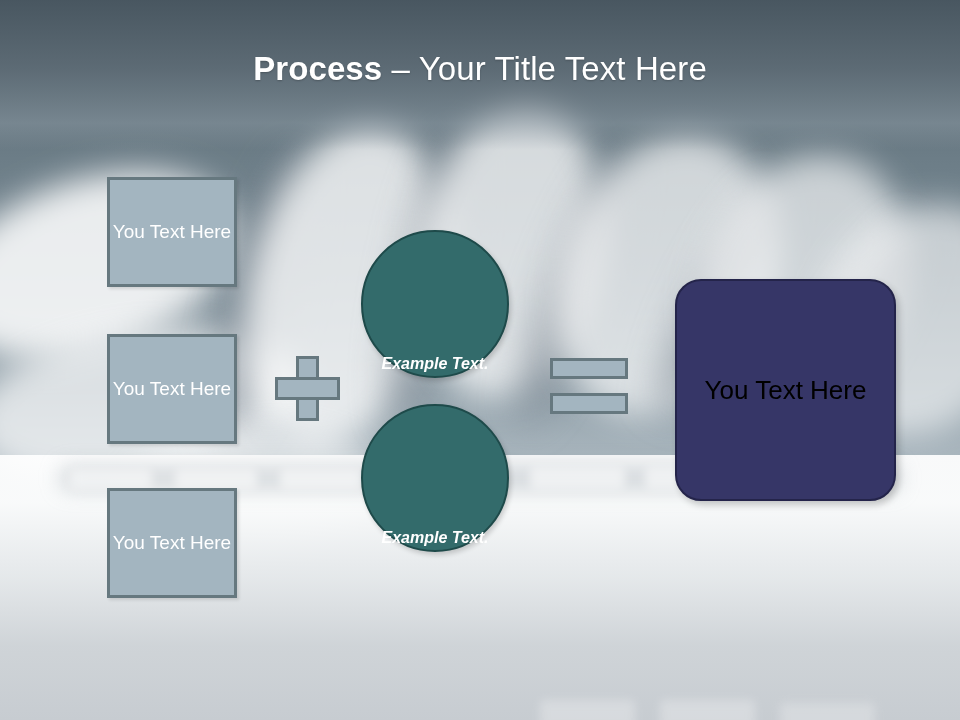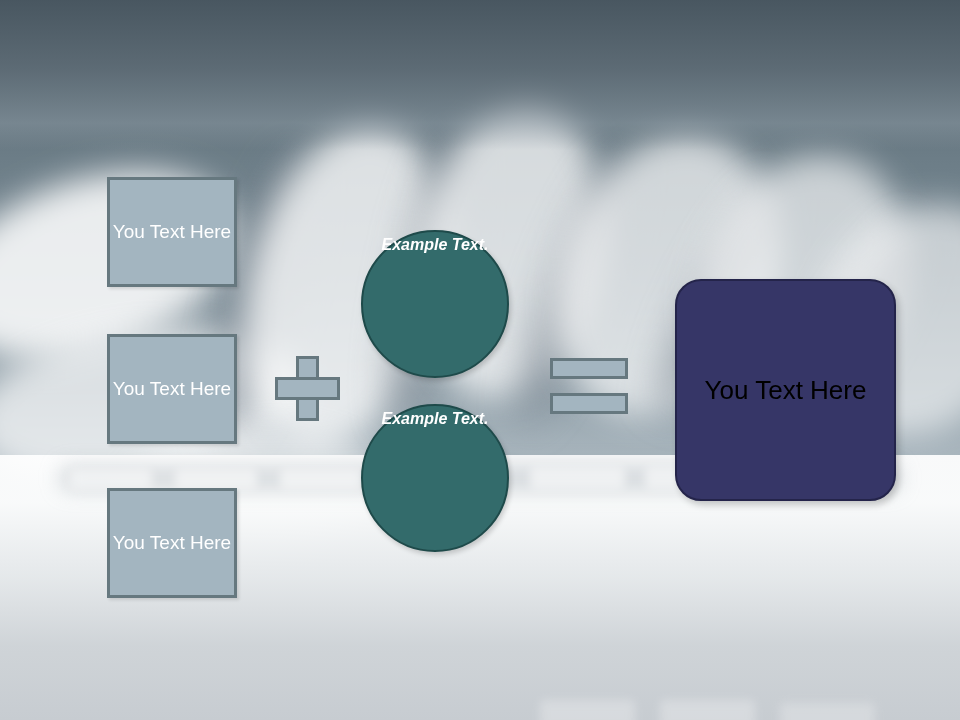--- a/index.html
+++ b/index.html
@@ -148,21 +148,21 @@
     background:#a3b5c0; border:0;
   }
 
   
   .circle {
     position:absolute;
     width:148px; height:148px;
     border-radius:50%;
     background:#336b6b;
     border:2px solid #1e4a4a;
-    display:flex; align-items:flex-start; justify-content:center;
+    display:flex; align-items:flex-end; justify-content:center;
     text-align:center;
     color:#ffffff;
     font-size:16px;
     line-height:25px;
     font-weight:bold;
     font-style:italic;
     box-shadow:2px 3px 5px rgba(0,0,0,.18);
   }
   .circle-1 { left:361px; top:230px; }
   .circle-2 { left:361px; top:404px; }
@@ -221,20 +221,23 @@
       <div class="bg-key" style="left:645px; top:12px; width:95px;  height:22px;"></div>
       <div class="bg-key" style="left:760px; top:12px; width:95px;  height:22px;"></div>
       <div class="bg-key" style="left:540px; top:245px; width:95px; height:30px; opacity:.5;"></div>
       <div class="bg-key" style="left:660px; top:245px; width:95px; height:30px; opacity:.5;"></div>
       <div class="bg-key" style="left:780px; top:248px; width:95px; height:30px; opacity:.45;"></div>
     </div>
 
     <div class="bg-topband"></div>
   </div>
 
+  <div class="title">
+    <span class="strong">Process</span><span class="rest"> – Your Title Text Here</span>
+  </div>
 
   <div class="gbox gbox-1">
     <span>You Text Here</span>
   </div>
   <div class="gbox gbox-2">
     <span>You Text Here</span>
   </div>
   <div class="gbox gbox-3">
     <span>You Text Here</span>
   </div>

